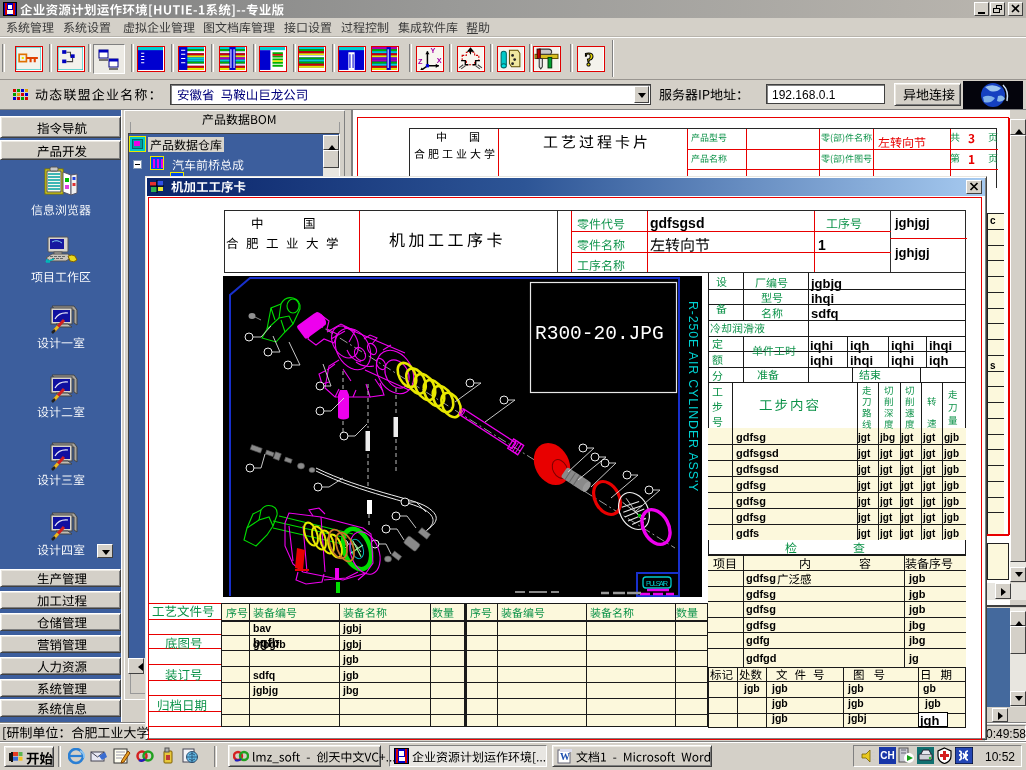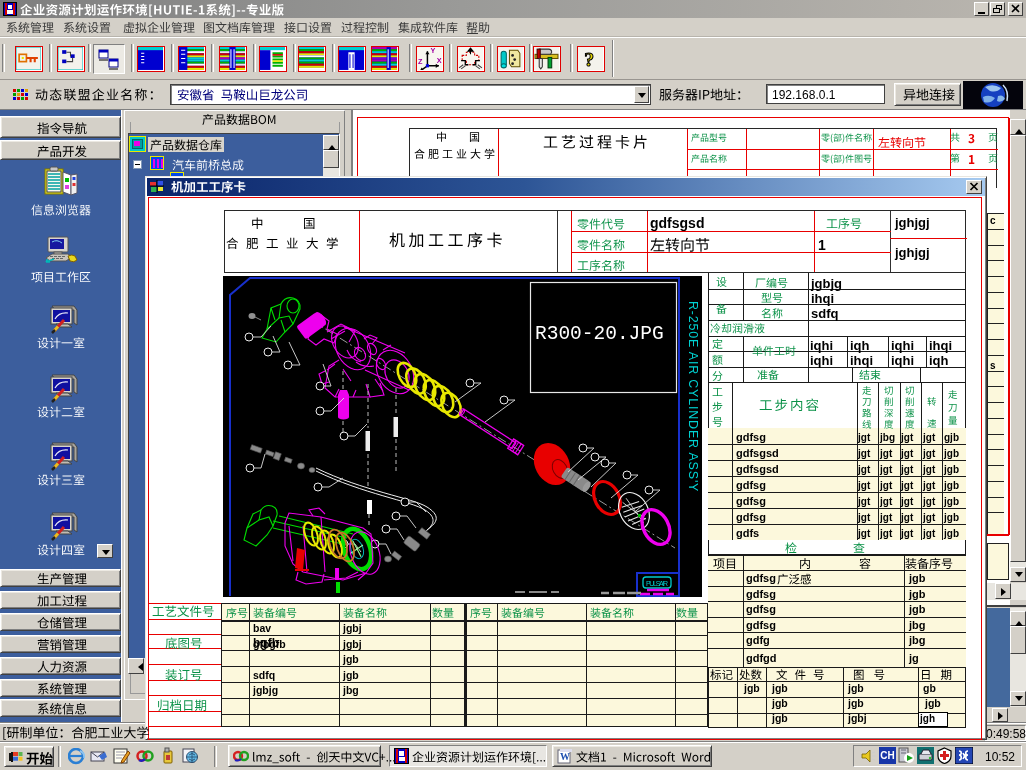--- a/index.html
+++ b/index.html
@@ -855,21 +855,21 @@
 <div class="a txt b" style="left:744px;top:682px;font-size:10.5px">jgb</div>
     <div class="a txt b" style="left:772px;top:682px;font-size:10.5px">jgb</div>
     <div class="a txt b" style="left:848px;top:682px;font-size:10.5px">jgb</div>
     <div class="a txt b" style="left:923px;top:682px;font-size:10.5px">gb</div>
     <div class="a txt b" style="left:772px;top:697px;font-size:10.5px">jgb</div>
     <div class="a txt b" style="left:848px;top:697px;font-size:10.5px">jgb</div>
     <div class="a txt b" style="left:925px;top:697px;font-size:10.5px">jgb</div>
     <div class="a txt b" style="left:772px;top:712px;font-size:10.5px">jgb</div>
     <div class="a txt b" style="left:848px;top:712px;font-size:10.5px">jgbj</div>
 <div class="a" style="left:918px;top:712px;width:30px;height:15px;background:#fff;border:1px solid #000"></div>
-<div class="a txt b" style="left:920px;top:713px;font-size:10px">jgh</div>
+<div class="a txt b" style="left:920px;top:713px;font-size:13px">jgh</div>
 
 <div class="a" style="left:148px;top:603px;width:74px;height:137px">
   <div class="a" style="left:0;top:0px;width:100%;height:1px;background:#e80000"></div>
   <div class="a" style="left:0;top:16px;width:100%;height:1px;background:#e80000"></div>
   <div class="a" style="left:0;top:31px;width:100%;height:1px;background:#e80000"></div>
   <div class="a" style="left:0;top:45px;width:100%;height:1px;background:#e80000"></div>
   <div class="a" style="left:0;top:61px;width:100%;height:1px;background:#e80000"></div>
   <div class="a" style="left:0;top:77px;width:100%;height:1px;background:#e80000"></div>
   <div class="a" style="left:0;top:92px;width:100%;height:1px;background:#e80000"></div>
   <div class="a" style="left:0;top:108px;width:100%;height:1px;background:#e80000"></div>

